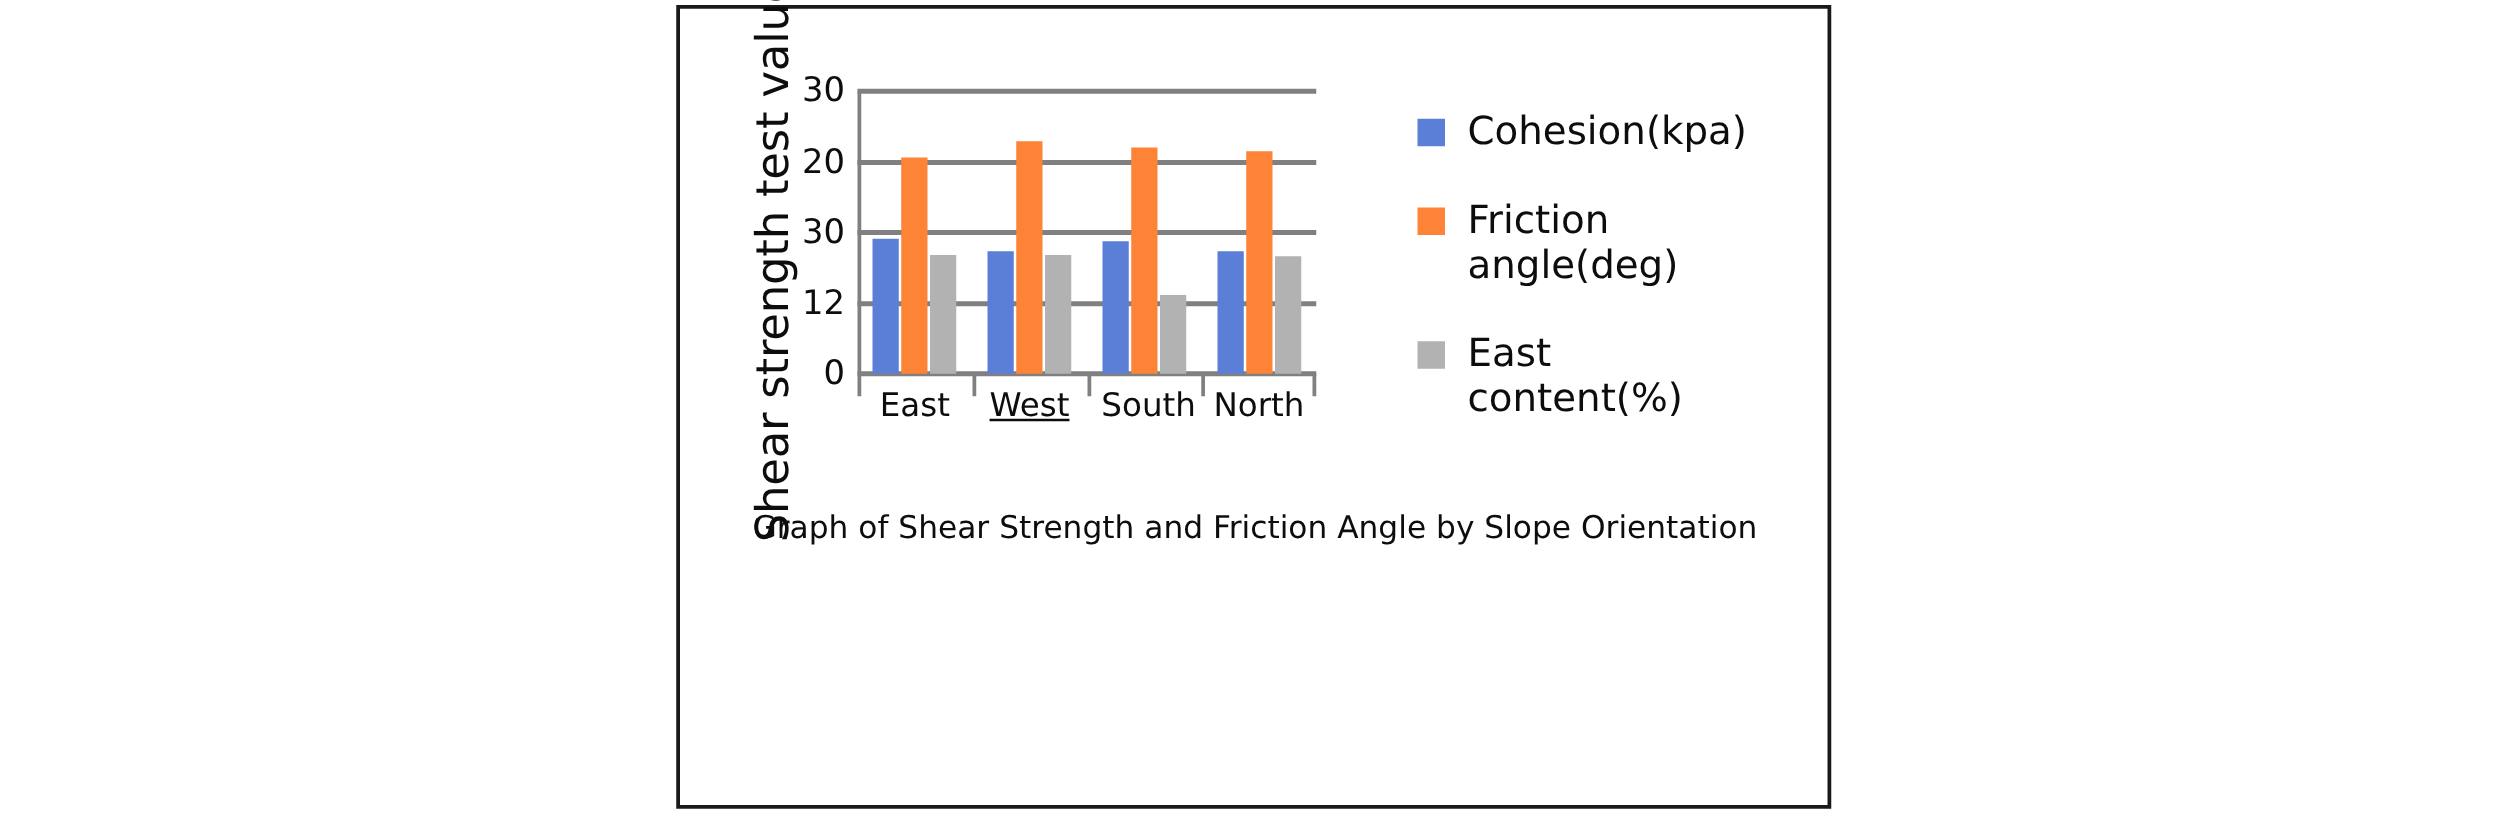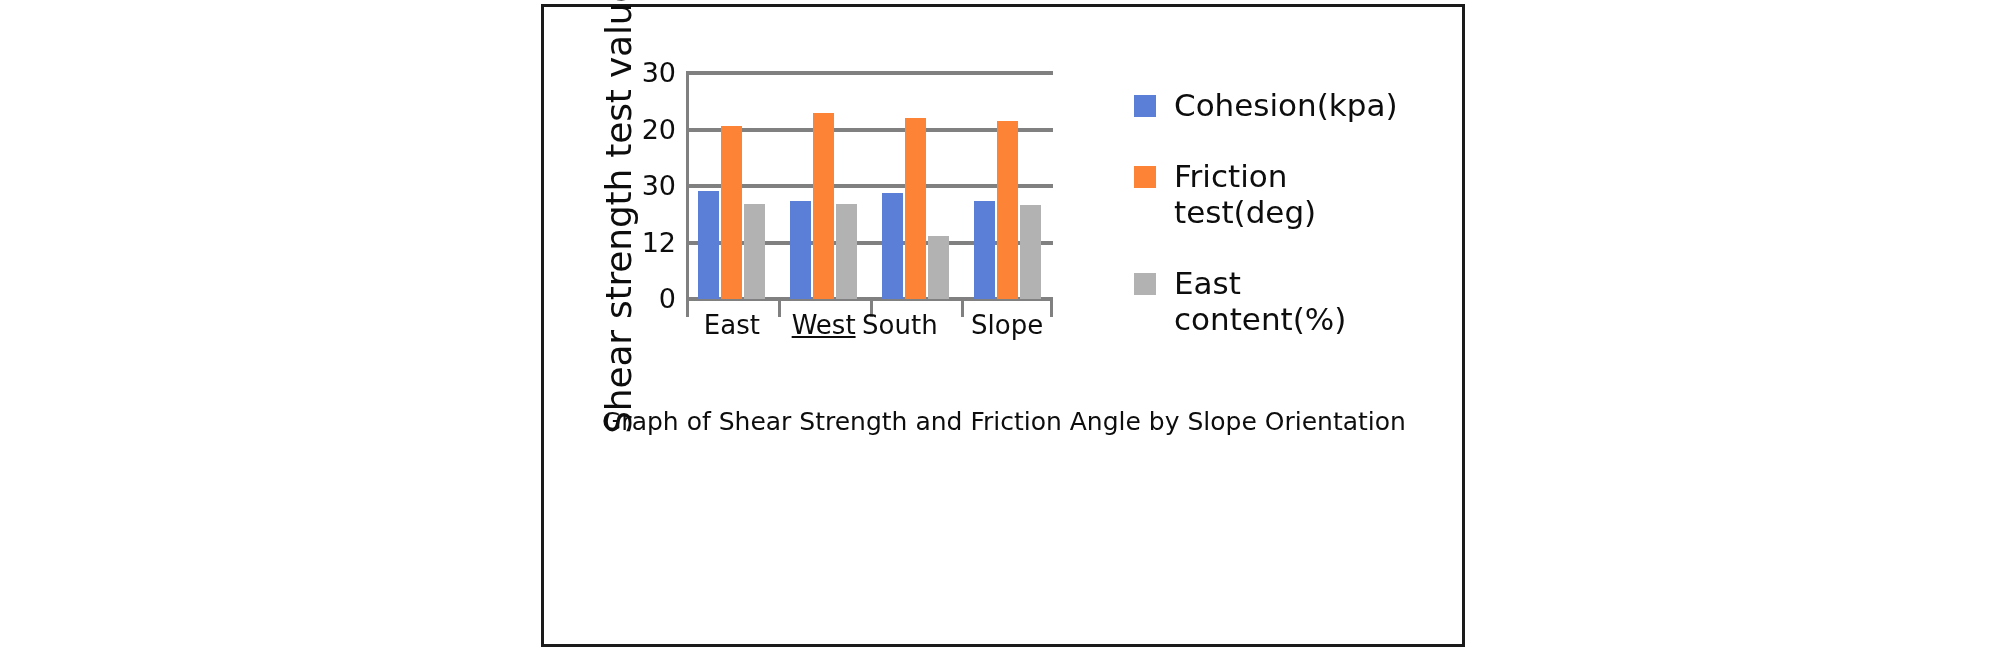--- a/index.html
+++ b/index.html
@@ -251,32 +251,32 @@
           <div class="cat-tick" style="left: 91.75px;"></div>
           <div class="cat-tick" style="left: 183.5px;"></div>
           <div class="cat-tick" style="left: 275.25px;"></div>
           <div class="cat-tick" style="left: 364px;"></div>
         </div>
     </div>
 
     <div id="cat-labels">
         <div class="cat-label" style="left: 0px; width: 91.75px;">East</div>
         <div class="cat-label" style="left: 91.75px; width: 91.75px; text-decoration: underline;">West</div>
-        <div class="cat-label" style="left: 168px; width: 91.75px;">South</div>
-        <div class="cat-label" style="left: 275.25px; width: 91.75px;">Slope</div>
+        <div class="cat-label" style="left: 187px; width: 91.75px;">South</div>
+        <div class="cat-label" style="left: 275.25px; width: 91.75px;">North</div>
       </div>
 
     <div id="legend">
         <div class="legend-item">
           <span class="legend-swatch s0" style="background: rgb(91, 127, 214);"></span>
           <span class="legend-text">Cohesion(kpa)</span>
         </div>
         <div class="legend-item">
           <span class="legend-swatch s1" style="background: rgb(253, 131, 54);"></span>
-          <span class="legend-text">Friction test(deg)</span>
+          <span class="legend-text">Friction angle(deg)</span>
         </div>
         <div class="legend-item">
           <span class="legend-swatch s2" style="background: rgb(178, 178, 178);"></span>
           <span class="legend-text">East content(%)</span>
         </div>
       </div>
 
     <div id="caption">Graph of Shear Strength and Friction Angle by Slope Orientation</div>
 
   </div>

